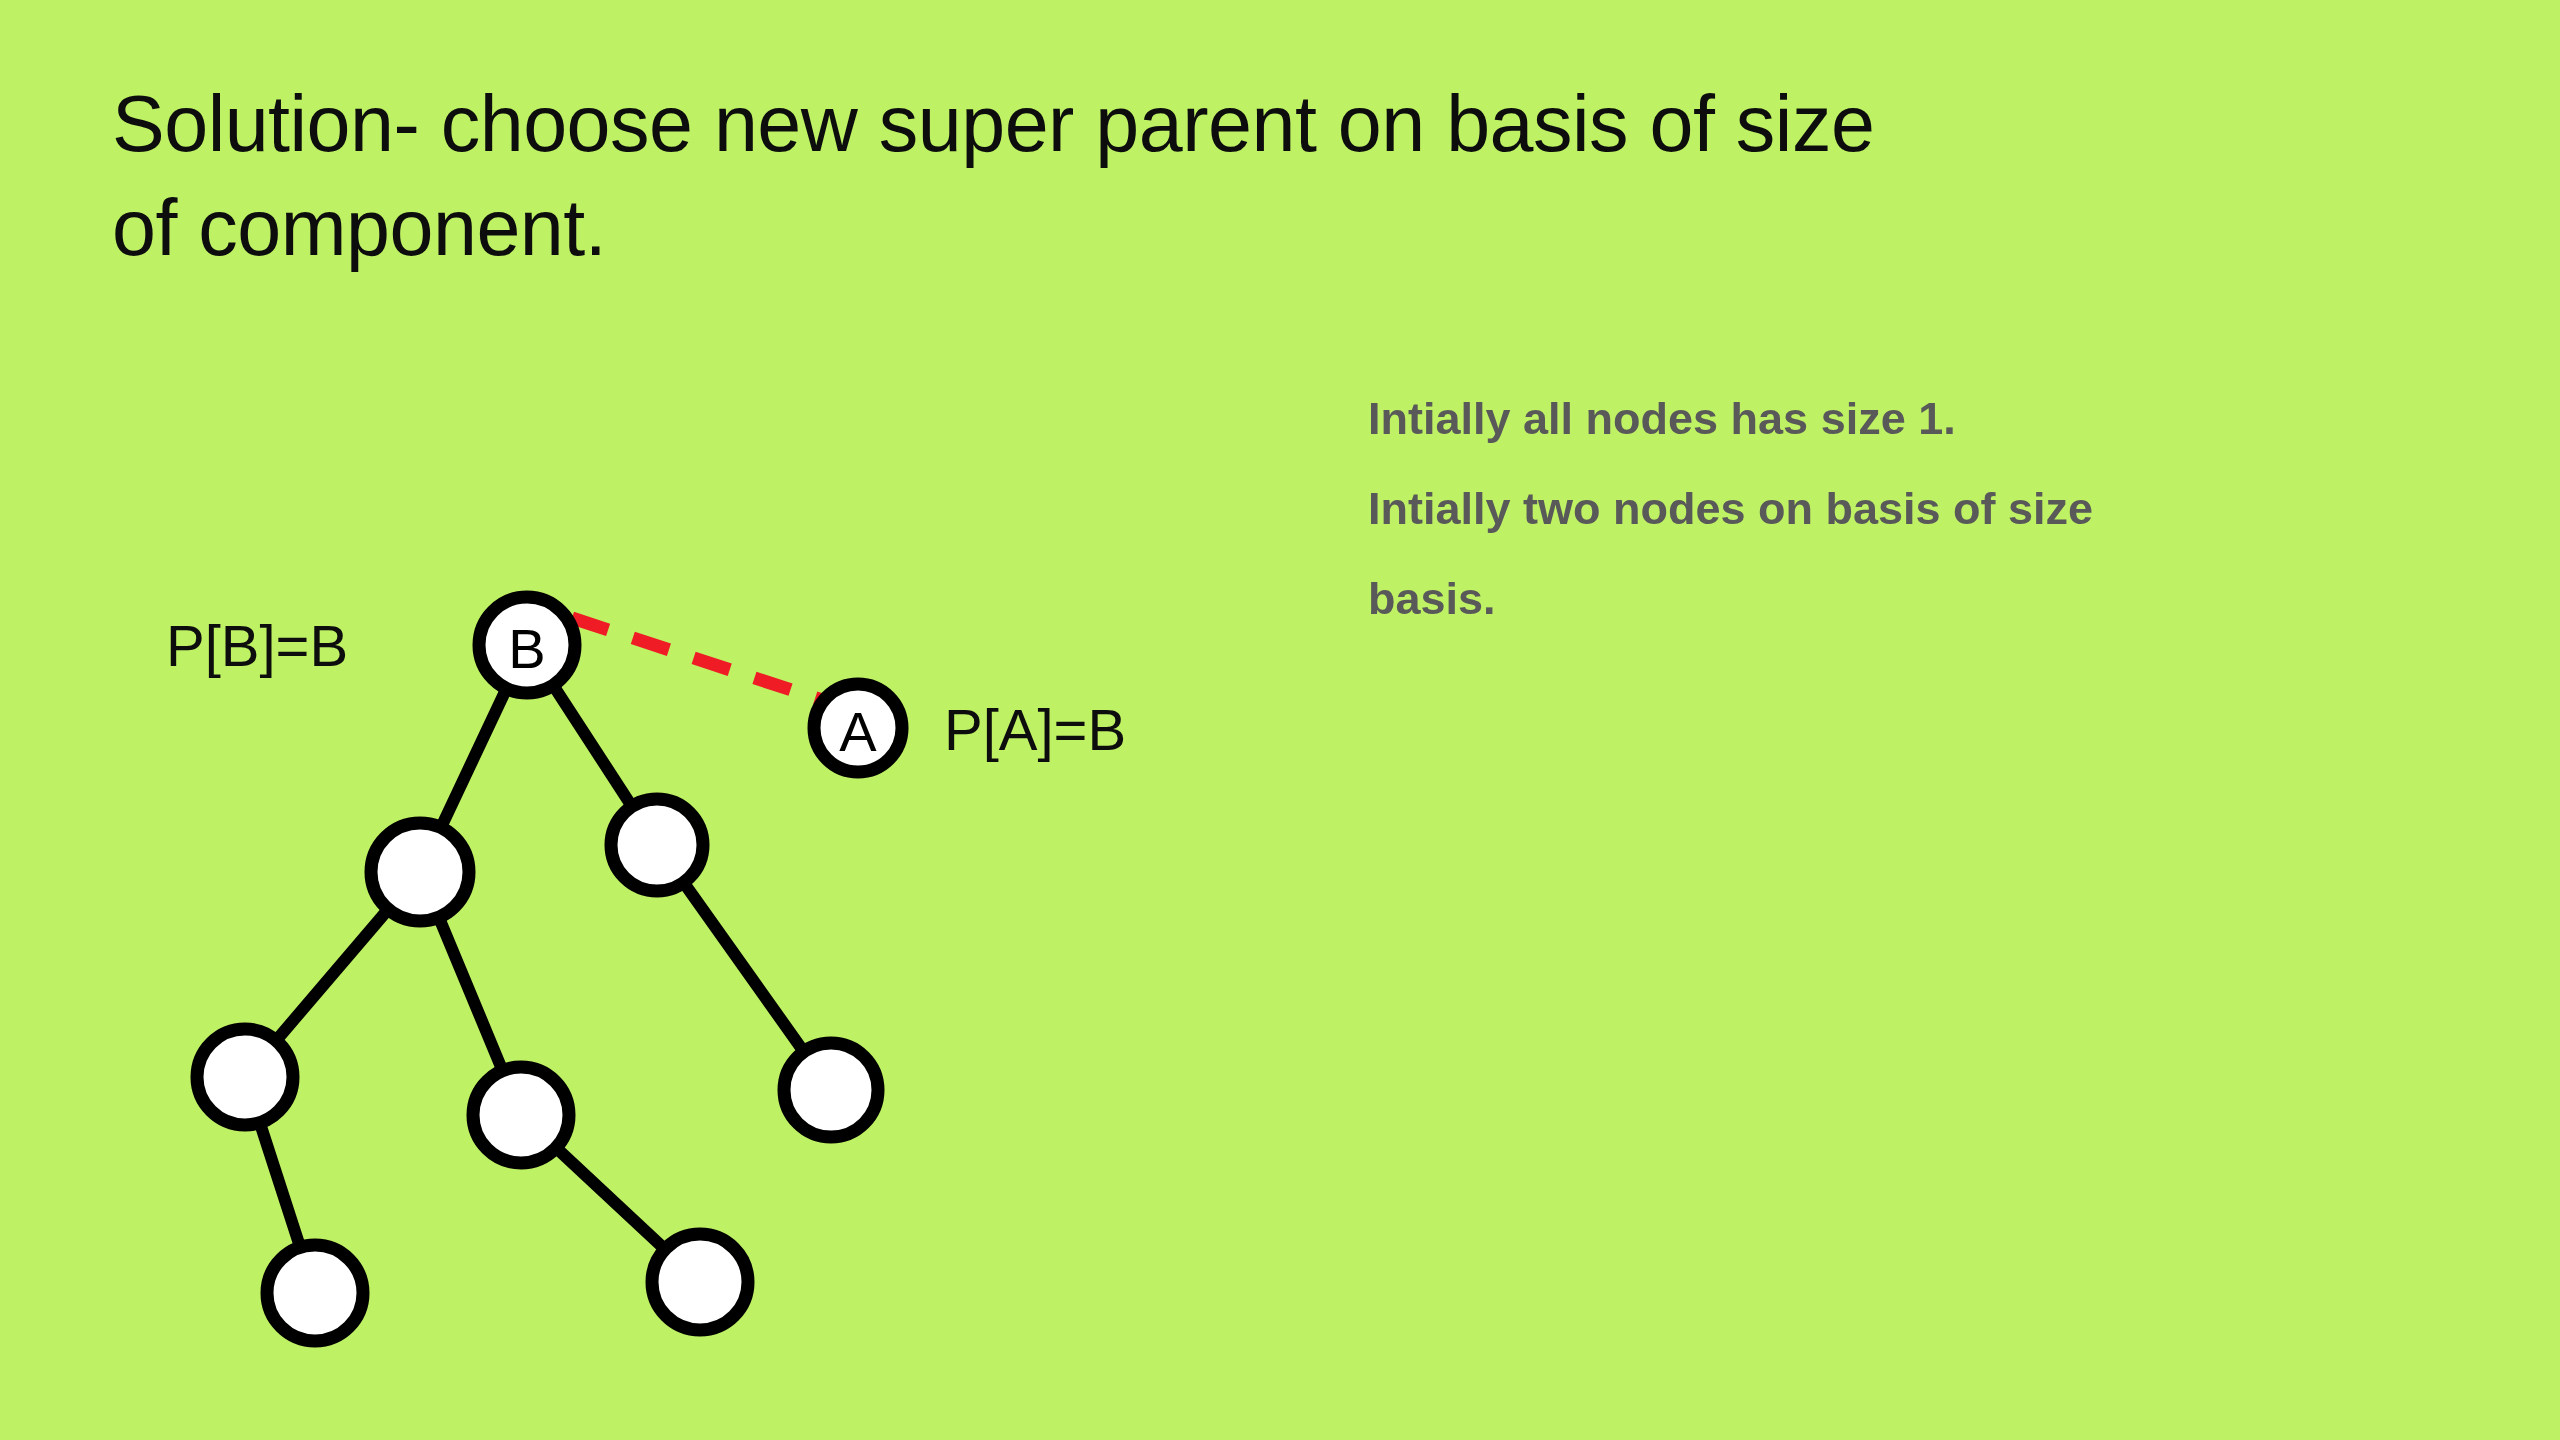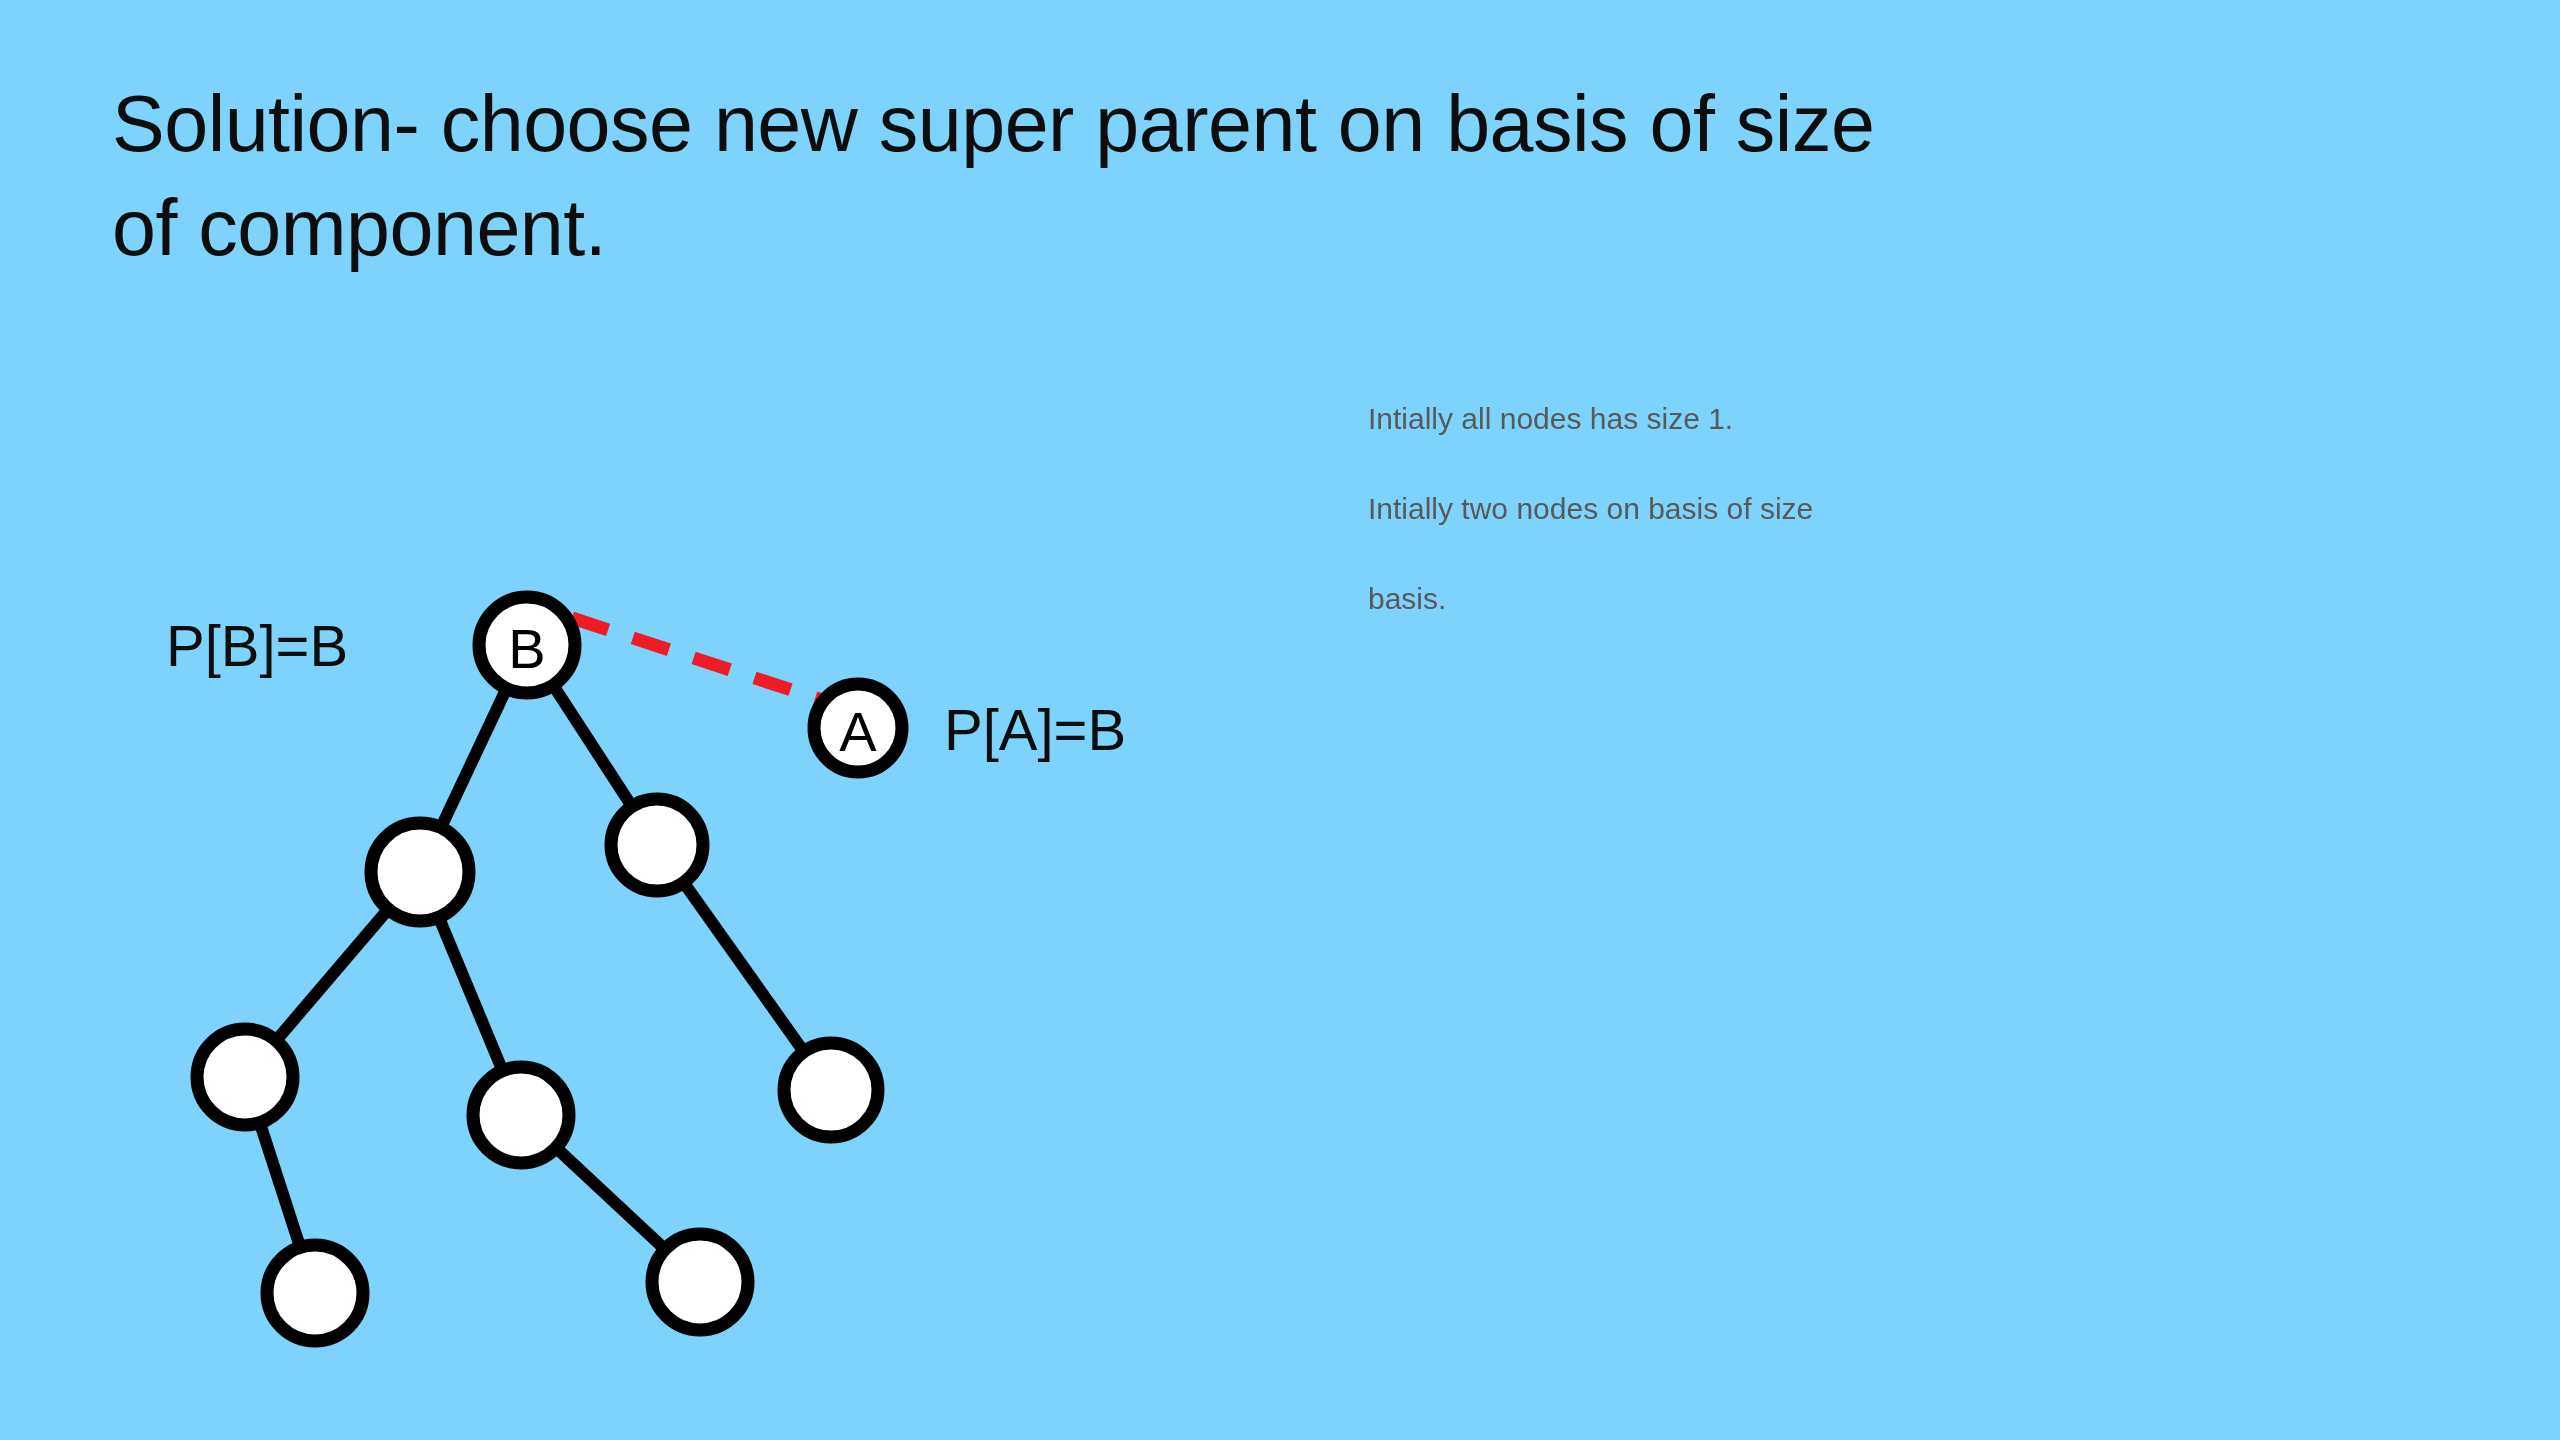--- a/index.html
+++ b/index.html
@@ -12,21 +12,21 @@
     height: 1440px;
     position: relative;
     overflow: hidden;
     font-family: "Liberation Sans", sans-serif;
     -webkit-font-smoothing: antialiased;
   }
 
   .slide {
     position: absolute;
     inset: 0;
-    background: #7dd3fc;
+    background: #bef264;
   }
 
   
   .title-block {
     position: absolute;
     left: 112px;
     top: 72px;
     width: 2330px;
   }
   .title-line {
@@ -39,24 +39,24 @@
   }
 
   
   .note-block {
     position: absolute;
     left: 1368px;
     top: 374px;
     width: 1080px;
   }
   .note-line {
-    font-size: 30px;
+    font-size: 45px;
     line-height: 90px;
     color: #595959;
-    font-weight: 400;
+    font-weight: 700;
     white-space: nowrap;
   }
 
   
   .diagram {
     position: absolute;
     left: 0px;
     top: 0px;
     width: 1300px;
     height: 1440px;

